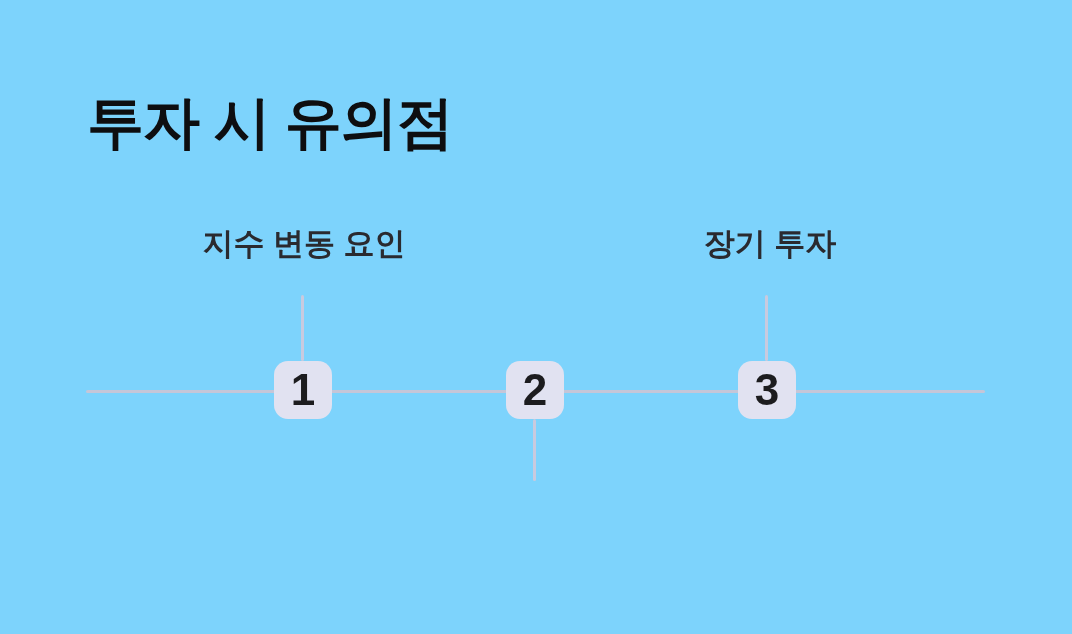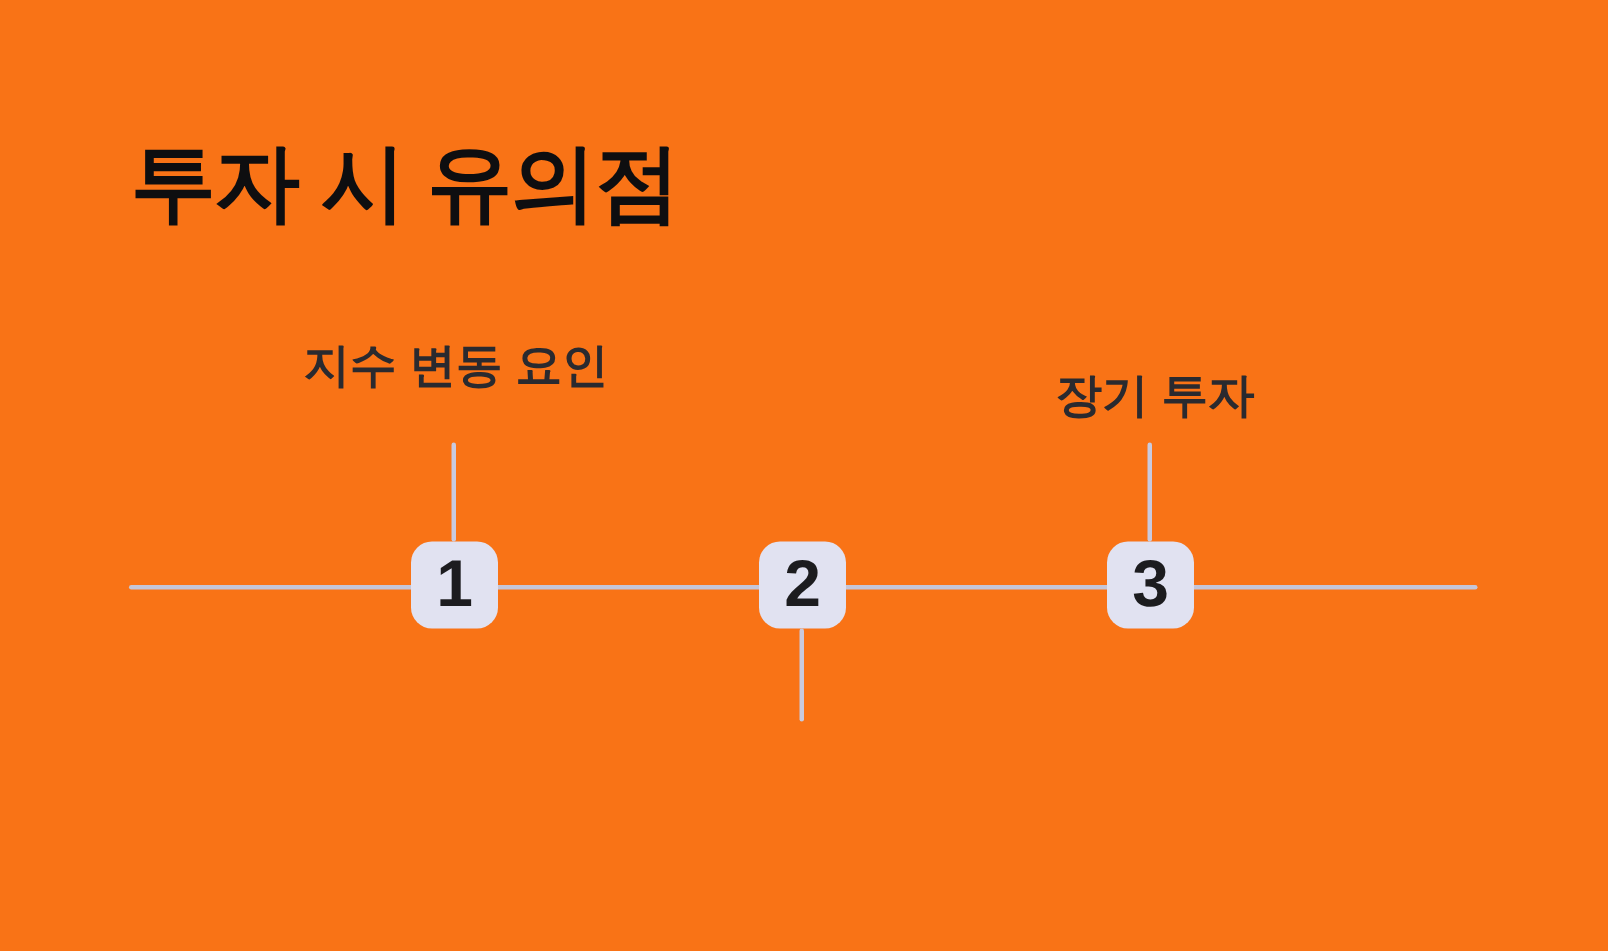--- a/index.html
+++ b/index.html
@@ -5,21 +5,21 @@
   html, body {
     margin: 0;
     padding: 0;
     background: #ffffff;
     font-family: "Liberation Sans", "DejaVu Sans", sans-serif;
   }
   .slide {
     position: relative;
     width: 1072px;
     height: 634px;
-    background: #f97316;
+    background: #7dd3fc;
     overflow: hidden;
   }
   .title {
     position: absolute;
     left: 87px;
     top: 88px;
     margin: 0;
     font-size: 57px;
     font-weight: 800;
     letter-spacing: -1px;
@@ -78,21 +78,21 @@
     font-size: 31px;
     font-weight: 700;
     color: #2a2a2f;
     white-space: nowrap;
     line-height: 1.25;
   }
   .milestone-label.above { top: 214px; }
   .milestone-label.below { top: 497px; }
   .milestone-label.l1 { left: 304px; }
   .milestone-label.l2 { left: 537px; }
-  .milestone-label.l3 { left: 770px; margin-top: 20px; }
+  .milestone-label.l3 { left: 770px; }
 </style>
 </head>
 <body>
 
 <div class="slide">
   <h1 class="title">투자 시 유의점</h1>
 
   <div class="timeline">
     <div class="hline"></div>
 

